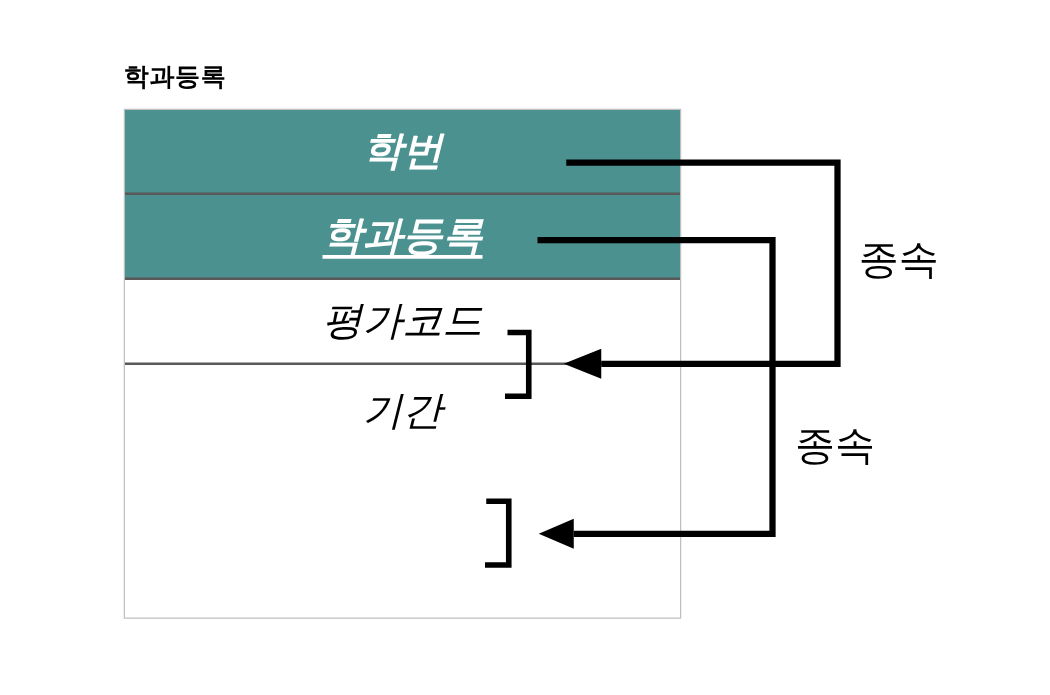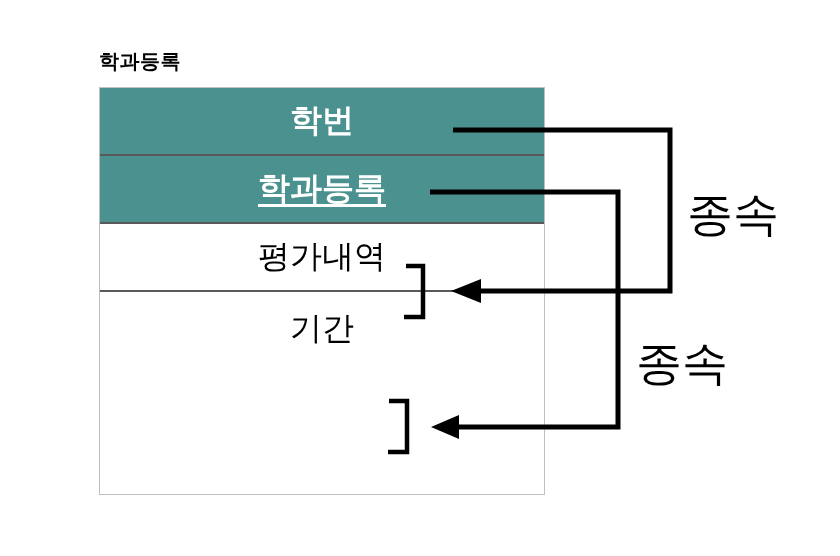--- a/index.html
+++ b/index.html
@@ -38,20 +38,21 @@
     display: flex;
     align-items: center;
     justify-content: center;
   }
   .row:last-child { border-bottom: none; height: 74px; }
   .row.key { background: var(--header_fill, #4a918f); }
   .row-label {
     font-size: 32px;
     color: var(--body_text, #000000);
     white-space: nowrap;
+    font-style: italic;
   }
   .row.key .row-label {
     color: var(--header_text, #ffffff);
     font-weight: bold;
   }
   .row-label.underlined {
     text-decoration: underline;
     text-decoration-thickness: 3px;
     text-underline-offset: 5px;
   }
@@ -69,21 +70,21 @@
   }
   .bracket-line {
     fill: none;
     stroke: var(--arrow, #000000);
     stroke-width: 4.5;
   }
   .arrow-head { fill: var(--arrow, #000000); stroke: none; }
 
   .dep-label {
     position: absolute;
-    font-size: 46px;
+    font-size: 32px;
     color: var(--body_text, #000000);
     line-height: 1;
     white-space: nowrap;
   }
   .dep-label-1 { left: 687px; top: 191px; }
   .dep-label-2 { left: 636px; top: 340px; }
 </style>
 </head>
 <body>
 
@@ -92,21 +93,21 @@
   <div class="diagram-title">학과등록</div>
 
   <div class="dep-table">
     <div class="row key">
       <span class="row-label">학번</span>
     </div>
     <div class="row key">
       <span class="row-label underlined">학과등록</span>
     </div>
     <div class="row">
-      <span class="row-label">평가내역</span>
+      <span class="row-label">평가코드</span>
     </div>
     <div class="row">
       <span class="row-label">기간</span>
     </div>
   </div>
 
   <svg class="arrow-overlay" viewBox="0 0 840 556" xmlns="http://www.w3.org/2000/svg">
 
     <path class="bracket-line" d="M406,266 H423 V317 H404"></path>
 

